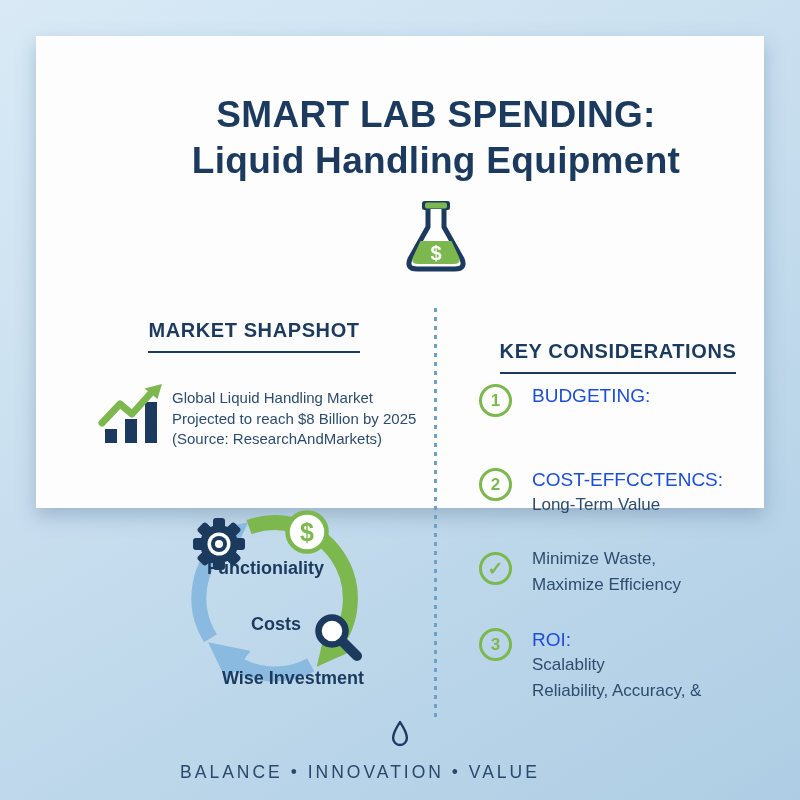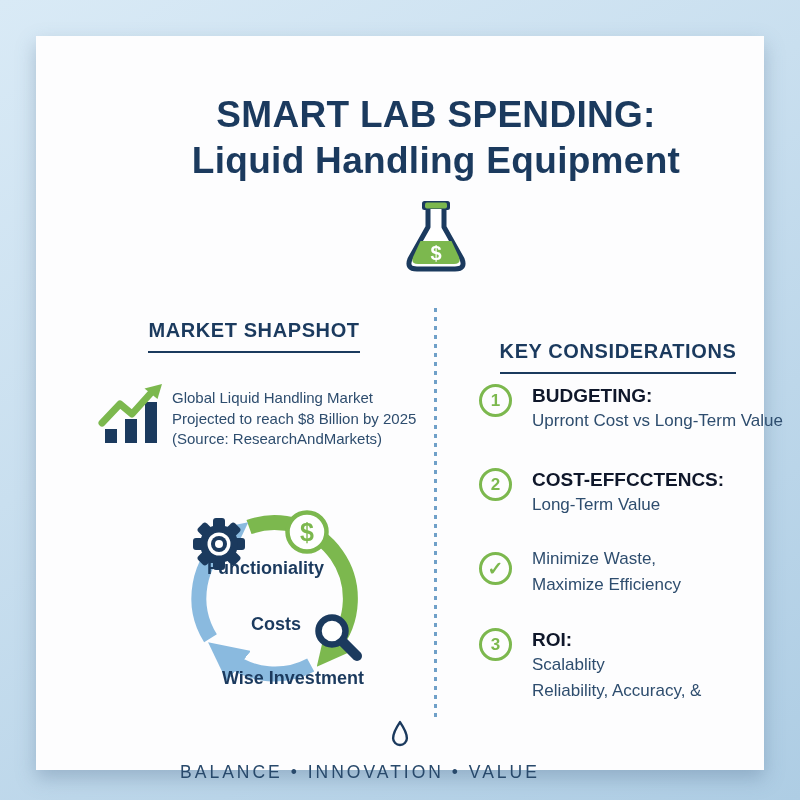--- a/index.html
+++ b/index.html
@@ -3,21 +3,21 @@
 <meta charset="utf-8">
 <style>
   * { margin:0; padding:0; box-sizing:border-box; }
   html,body { width:800px; height:800px; }
   body { font-family:"Liberation Sans", sans-serif; }
   .stage {
     position:relative; width:800px; height:800px; overflow:hidden;
     background:linear-gradient(150deg,#d9eaf6 0%,#c9dfef 40%,#aecde4 100%);
   }
   .card {
-    position:absolute; left:36px; top:36px; width:728px; height:734px;
+    position:absolute; left:36px; top:36px; width:728px; height:472px;
     background:#fdfdfe; box-shadow:0 8px 18px rgba(80,110,140,.35);padding-left:12px;
   }
   .title { position:absolute; left:36px; top:56px; width:728px; text-align:center;
     color:#1b3a5e; font-weight:700; font-size:37px; line-height:46px; letter-spacing:.3px; }
   .flask-wrap { position:absolute; left:366px; top:163px; width:68px; height:84px; }
   .col-head { position:absolute; top:283px; width:364px; text-align:center; }
   .col-head span { display:inline-block; color:#1b3a5e; font-weight:700; font-size:20px;
     letter-spacing:.6px; padding-bottom:9px; border-bottom:2.5px solid #1b3a5e; }
   .col-head.left { left:36px; } .col-head.right { left:400px;margin-top:21px; }
   .divider { position:absolute; left:398px; top:272px; width:2.5px; height:412px;
@@ -28,21 +28,21 @@
   .cycle { position:absolute; left:127px; top:450px; width:222px; height:232px; }
   .cycle-label { position:absolute; color:#1b3a5e; font-weight:700; font-size:18px; white-space:nowrap; }
   .lbl-functionality { left:44px; top:72px; }
   .lbl-costs { left:88px; top:128px; }
   .lbl-wise { left:59px; top:182px; }
   .kc-row { position:absolute; left:443px; display:flex; gap:20px; align-items:flex-start; }
   .kc-badge { flex:0 0 auto; width:33px; height:33px; border:3px solid #7cb84e; border-radius:50%;
     color:#7cb84e; font-weight:700; font-size:17px; display:flex; align-items:center; justify-content:center; }
   .kc-badge.check { font-size:19px; font-weight:700; }
   .kc-text { padding-top:0; }
-  .kc-head { color:#0f172a; font-weight:700; font-size:19px; line-height:24px; white-space:nowrap; }
+  .kc-head { color:#1d4ed8; font-weight:400; font-size:19px; line-height:24px; white-space:nowrap; }
   .kc-body { color:#2e4d6e; font-size:17px; line-height:26px; white-space:nowrap; }
   .row-center .kc-badge { margin-top:6px; }
   .footer-drop { position:absolute; left:389px; top:719px; width:22px; height:30px; }
   .footer-text { position:absolute; left:0; top:762px; width:720px; text-align:center;
     color:#28496b; font-size:17.5px; letter-spacing:3px; }
 </style>
 </head>
 <body>
 
 <div class="stage">
@@ -121,21 +121,20 @@
       </svg>
       <div class="cycle-label lbl-functionality">Functioniality</div>
       <div class="cycle-label lbl-costs">Costs</div>
       <div class="cycle-label lbl-wise">Wise Investment</div>
     </div>
 
     <div class="kc-row" style="top:348px;">
       <div class="kc-badge">1</div>
       <div class="kc-text">
         <div class="kc-head">BUDGETING:</div>
-        <div class="kc-body">Uprront Cost vs Long-Term Value</div>
       </div>
     </div>
 
     <div class="kc-row" style="top:432px;">
       <div class="kc-badge">2</div>
       <div class="kc-text">
         <div class="kc-head">COST-EFFCCTENCS:</div>
         <div class="kc-body">Long-Term Value</div>
       </div>
     </div>

